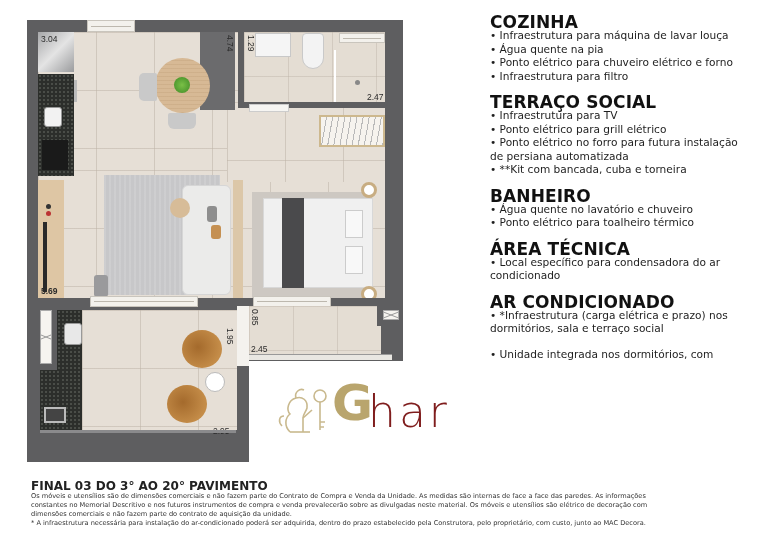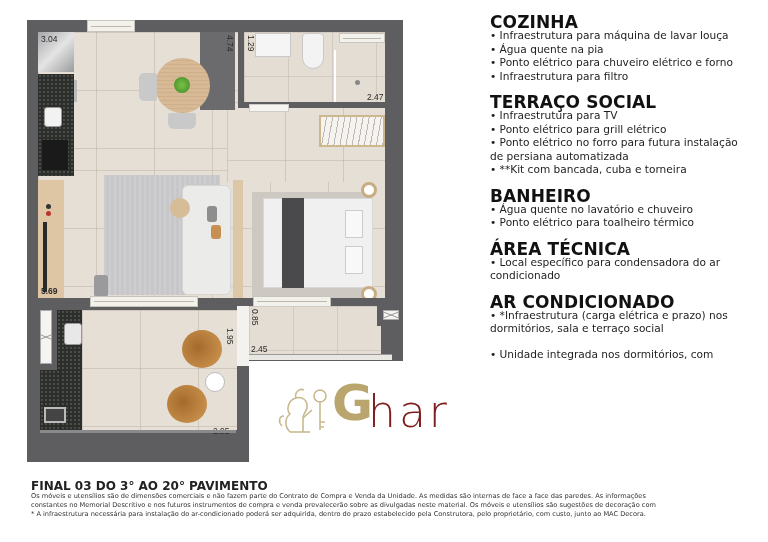--- a/index.html
+++ b/index.html
@@ -205,15 +205,16 @@
     <div class="spec-item">dormitórios, sala e terraço social</div>
   </div>
   <div class="spec-section">
     <div class="spec-item">• Unidade integrada nos dormitórios, com</div>
   </div>
 </div>
 
 <div class="footer">
   <div class="ft-title">FINAL 03 DO 3° AO 20° PAVIMENTO</div>
   <div class="ft-line">Os móveis e utensílios são de dimensões comerciais e não fazem parte do Contrato de Compra e Venda da Unidade. As medidas são internas de face a face das paredes. As informações</div>
-  <div class="ft-line">constantes no Memorial Descritivo e nos futuros instrumentos de compra e venda prevalecerão sobre as divulgadas neste material. Os móveis e utensílios são sugestões de decoração com</div>
+  <div class="ft-line">constantes no Memorial Descritivo e nos futuros instrumentos de compra e venda prevalecerão sobre as divulgadas neste material. Os móveis e utensílios são elétrico de decoração com</div>
+  <div class="ft-line">dimensões comerciais e não fazem parte do contrato de aquisição da unidade.</div>
   <div class="ft-line">* A infraestrutura necessária para instalação do ar-condicionado poderá ser adquirida, dentro do prazo estabelecido pela Construtora, pelo proprietário, com custo, junto ao MAC Decora.</div>
 </div>
 
 </body></html>

